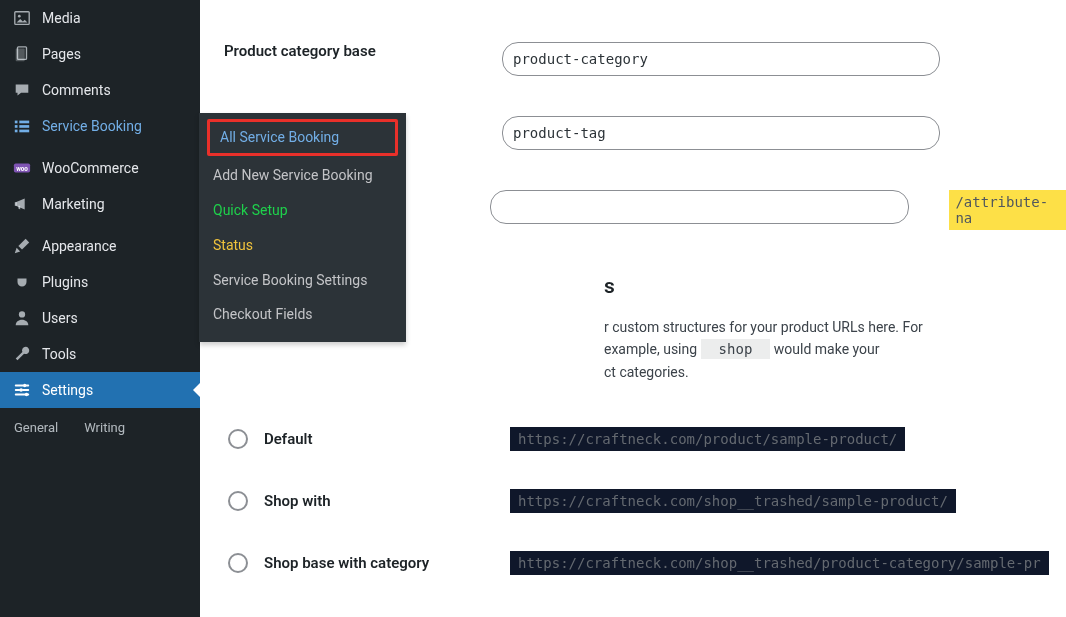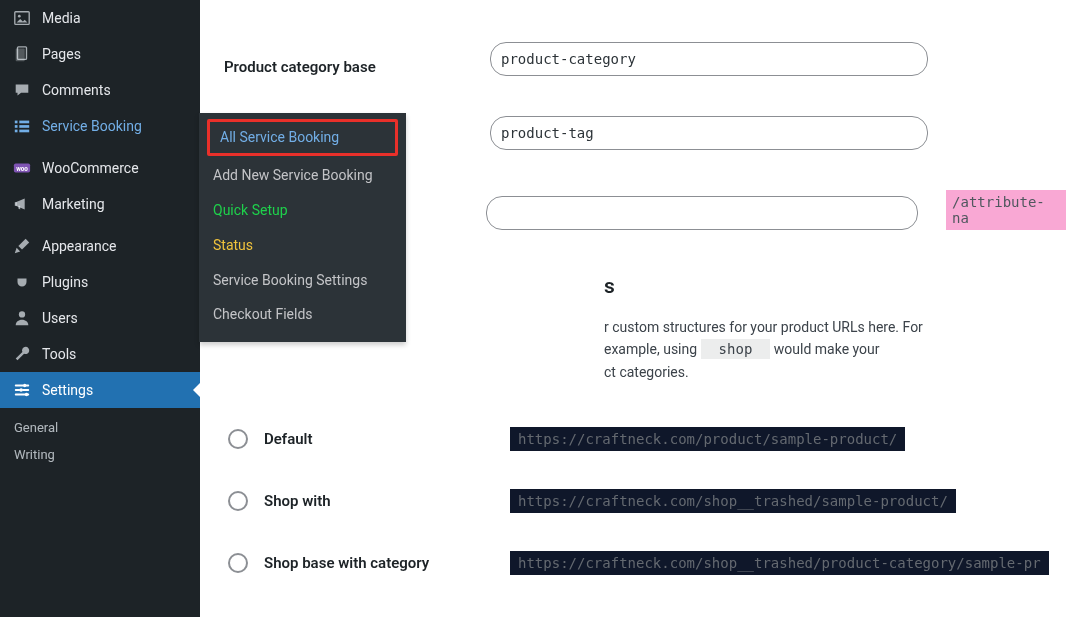--- a/index.html
+++ b/index.html
@@ -41,21 +41,21 @@
   .sidebar-item.active {
     background: #2271b1;
     color: #ffffff;
   }
   .sidebar-item.active .icon { color: #ffffff; }
   .sidebar-item.service-active { color: #72aee6; }
   .sidebar-item.service-active .icon { color: #72aee6; }
   .sidebar-separator { height: 6px; }
   .sidebar-sub {
     display: flex;
-    flex-direction: column;
+    flex-direction: row;
     padding: 6px 0 10px 0;
     background: #1d2327;
   }
   .sidebar-sub a {
     display: block;
     padding: 6px 12px 6px 14px;
     color: rgba(240,246,252,0.7);
     text-decoration: none;
     font-size: 13px;
   }
@@ -99,22 +99,22 @@
   
   .main {
     flex: 1 1 auto;
     background: #ffffff;
     padding: 0 0 0 24px;
     position: relative;
     overflow: hidden;
   }
   .form-row {
     display: flex;
-    align-items: flex-end;
-    gap: 12px;
+    align-items: flex-start;
+    gap: 24px;
     margin-top: 28px;
   }
   .form-row .label {
     width: 254px;
     font-weight: 600;
     font-size: 15px;
     color: #1d2327;
   }
   .form-row input[type="text"] {
     width: 438px;
@@ -122,21 +122,21 @@
     border: 1px solid #8c8f94;
     border-radius: 16px;
     padding: 4px 10px;
     font-family: ui-monospace, SFMono-Regular, Menlo, Consolas, monospace;
     font-size: 14px;
     color: #2c3338;
     background: #ffffff;
   }
   .attr-suffix {
     display: inline-block;
-    background: #f9a8d4;
+    background: #fde047;
     color: #50575e;
     padding: 4px 6px;
     font-family: ui-monospace, SFMono-Regular, Menlo, Consolas, monospace;
     font-size: 14px;
     margin-left: 16px;
   }
   .section-heading-partial {
     margin-top: 44px;
     font-size: 21px;
     font-weight: 600;

